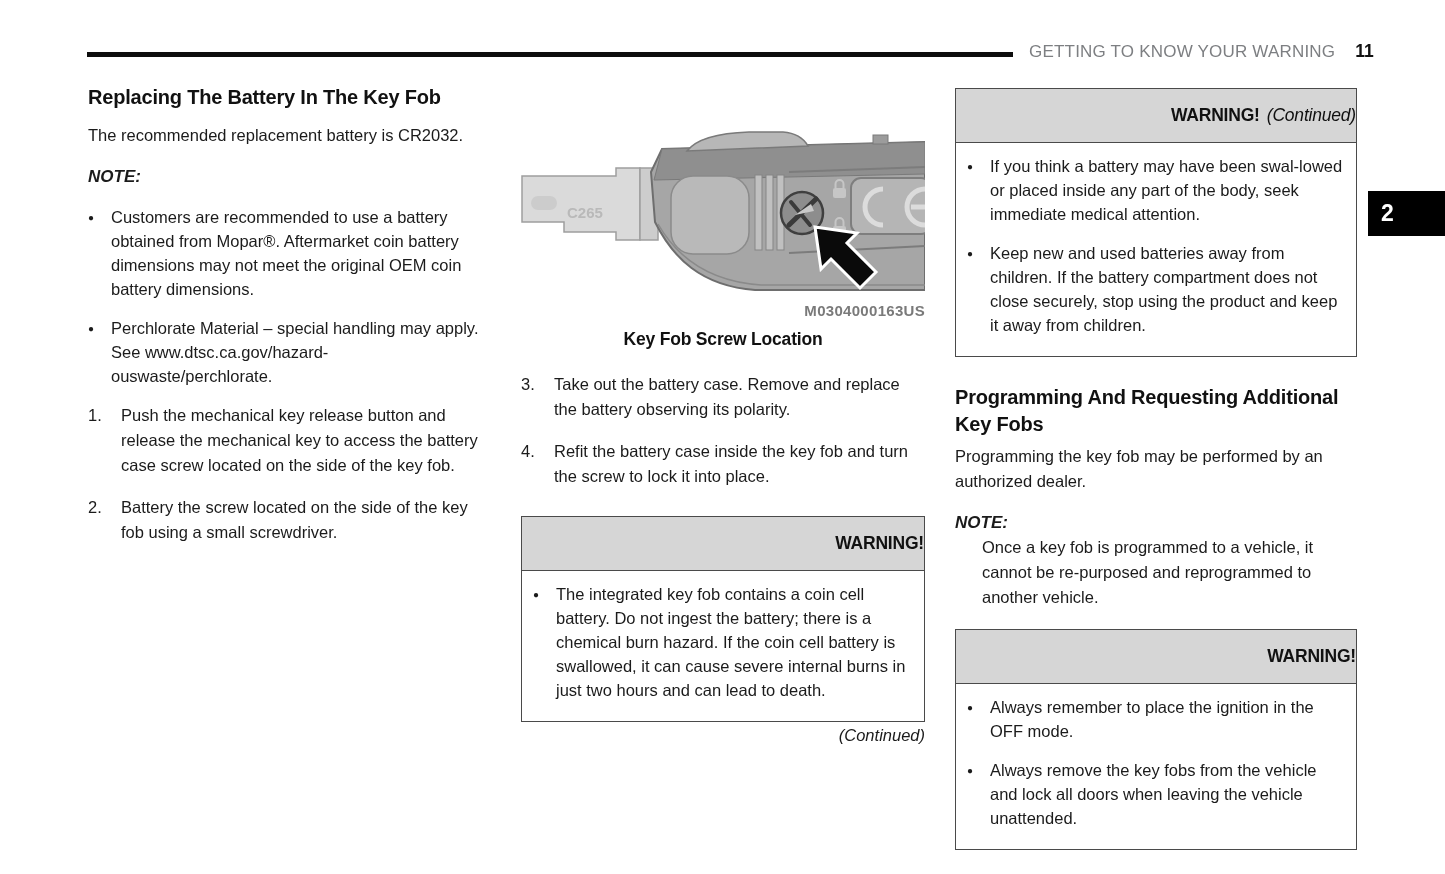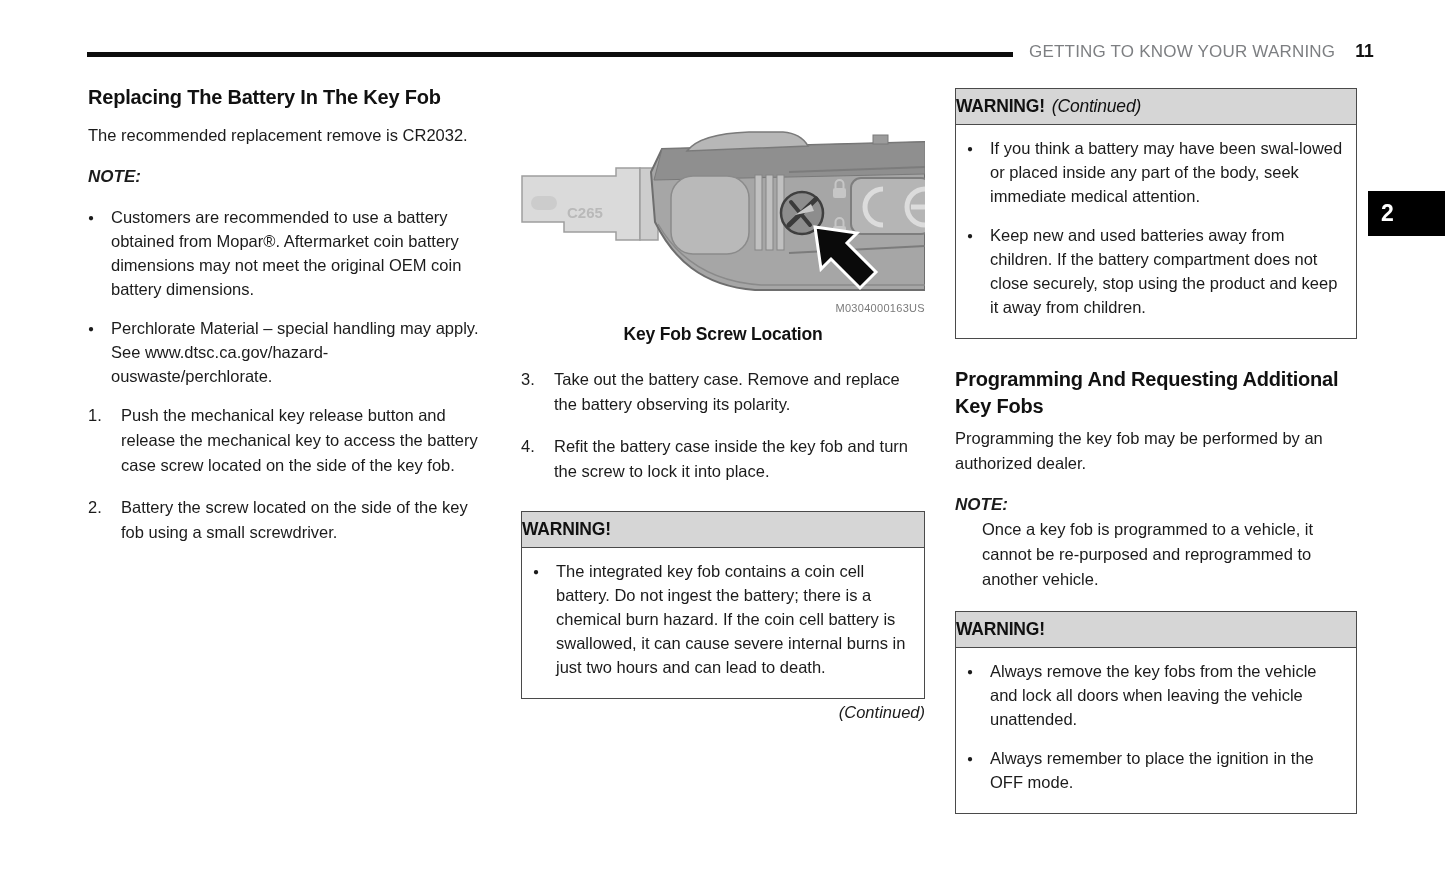--- a/index.html
+++ b/index.html
@@ -28,29 +28,29 @@
   .note-label { font-size:17px; font-weight:bold; margin:4px 0 0 0; line-height:25px;font-style:italic; }
   .note-gap { margin-bottom:16px; }
   ul.dots { list-style:none; margin:16px 0 0 0; padding:0; font-size:16.5px; line-height:24px; }
   ul.dots li { display:flex; margin-bottom:15px; }
   ul.dots li::before { content:"●"; font-size:10px; line-height:25px; flex:0 0 23px; }
   .steps { margin:0; font-size:16.5px; line-height:25px; }
   .step { display:flex; margin-bottom:17px; }
   .step-num { flex:0 0 33px; }
   
   .warn-box { border:1.6px solid #4a4a4a; background:#fff; }
-  .warn-head { background:#d6d6d6; border-bottom:1.6px solid #4a4a4a; text-align:left;
-    font-weight:bold; font-size:17.5px; padding:7px 0; letter-spacing:-0.2px; color:#111; }
+  .warn-head { background:#d6d6d6; border-bottom:1.6px solid #4a4a4a; text-align:right;
+    font-weight:bold; font-size:17.5px; padding:16px 0; letter-spacing:-0.2px; color:#111; }
   .warn-head .suffix { font-weight:normal; font-style:italic; margin-left:7px; }
   .warn-body { padding:11px 12px 4px 11px; }
   .warn-body ul.dots { margin-top:0; }
   .continued { text-align:right; font-style:italic; font-size:16.5px; margin-top:4px; }
   
   .figure svg { display:block; }
-  .watermark { text-align:right; font-size:11px; font-weight:normal; color:#7a7a7a; letter-spacing:0.3px; margin-top:2px; }
+  .watermark { text-align:right; font-size:15px; font-weight:bold; color:#7a7a7a; letter-spacing:0.3px; margin-top:2px; }
   .caption { text-align:center; font-size:17.5px; font-weight:bold; letter-spacing:-0.2px; margin-top:10px; color:#111; }
   .mid-steps { margin-top:22px; }
   .mid-warn { margin-top:27px; }
   .rc-h2 { margin-top:27px; margin-bottom:6px; }
   .rc-note-text { margin-top:0;margin-left:27px; }
   .rc-warn2 { margin-top:19px; }
 </style>
 </head>
 <body>
 
@@ -58,21 +58,21 @@
 <div class="head-text">
   <span class="head-title">GETTING TO KNOW YOUR WARNING</span>
   <span class="head-num">11</span>
 </div>
 <div class="side-tab">
   <span>2</span>
 </div>
 
 <div class="col col-left">
   <h2 class="h2">Replacing The Battery In The Key Fob</h2>
-  <p class="body-p">The recommended replacement remove is CR2032.</p>
+  <p class="body-p">The recommended replacement battery is CR2032.</p>
   <div class="note-label">NOTE:</div>
   <ul class="dots note-gap">
     <li>
         <span>Customers are recommended to use a battery obtained from Mopar®. Aftermarket coin battery dimensions may not meet the original OEM coin battery dimensions.</span>
       </li>
     <li>
         <span>Perchlorate Material – special handling may apply. See www.dtsc.ca.gov/hazard-ouswaste/perchlorate.</span>
       </li>
   </ul>
   <div class="steps">
@@ -185,21 +185,21 @@
   <div class="note-label">NOTE:</div>
   <p class="body-p rc-note-text">Once a key fob is programmed to a vehicle, it cannot be re-purposed and reprogrammed to another vehicle.</p>
 
   <div class="warn-box rc-warn2">
     <div class="warn-head">
       <span>WARNING!</span>
     </div>
     <div class="warn-body">
       <ul class="dots">
         <li>
+            <span>Always remember to place the ignition in the OFF mode.</span>
+          </li>
+        <li>
             <span>Always remove the key fobs from the vehicle and lock all doors when leaving the vehicle unattended.</span>
           </li>
-        <li>
-            <span>Always remember to place the ignition in the OFF mode.</span>
-          </li>
       </ul>
     </div>
   </div>
 </div>
 
 </body></html>

